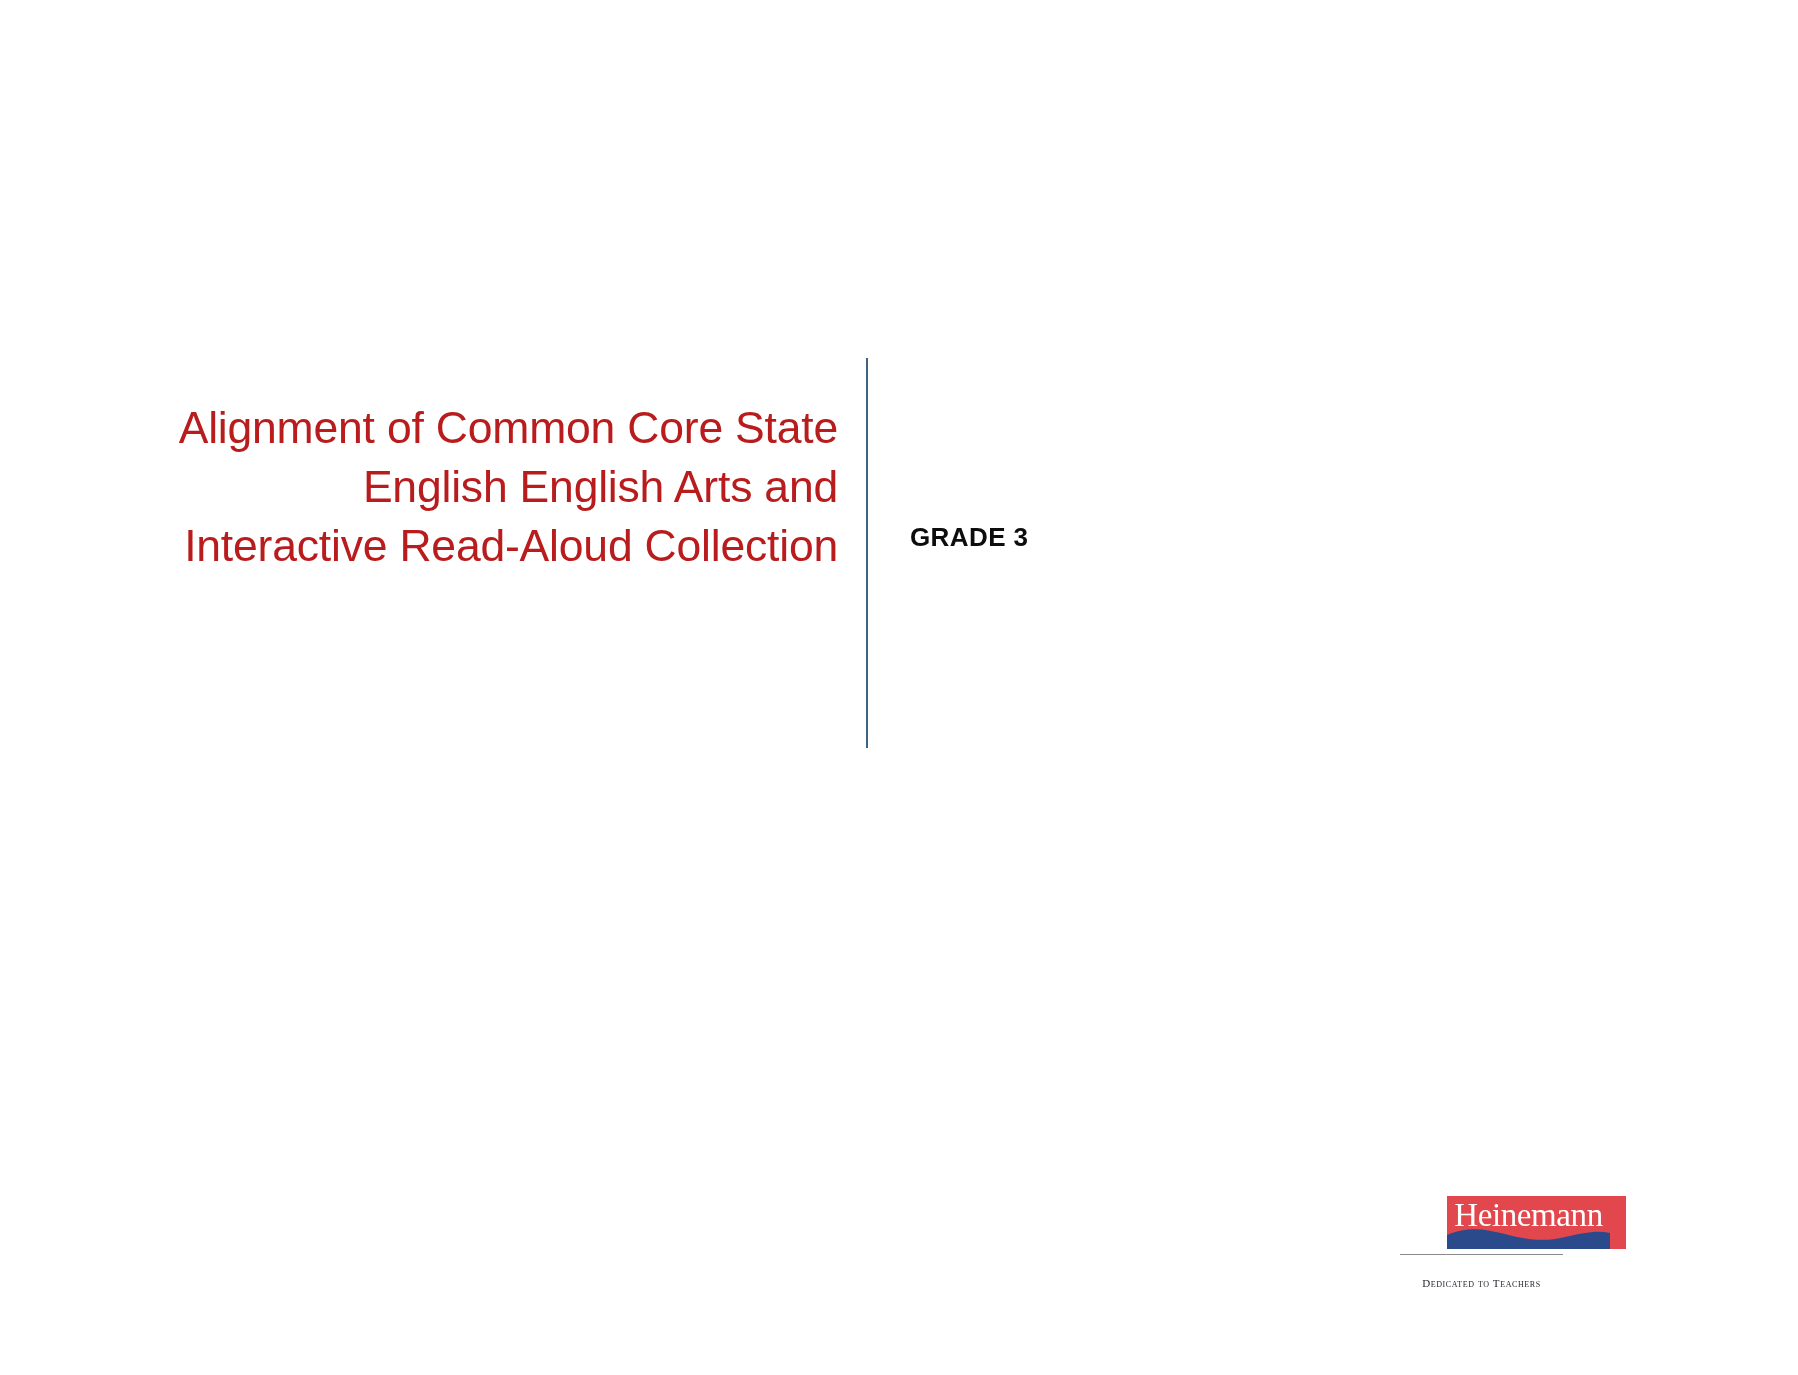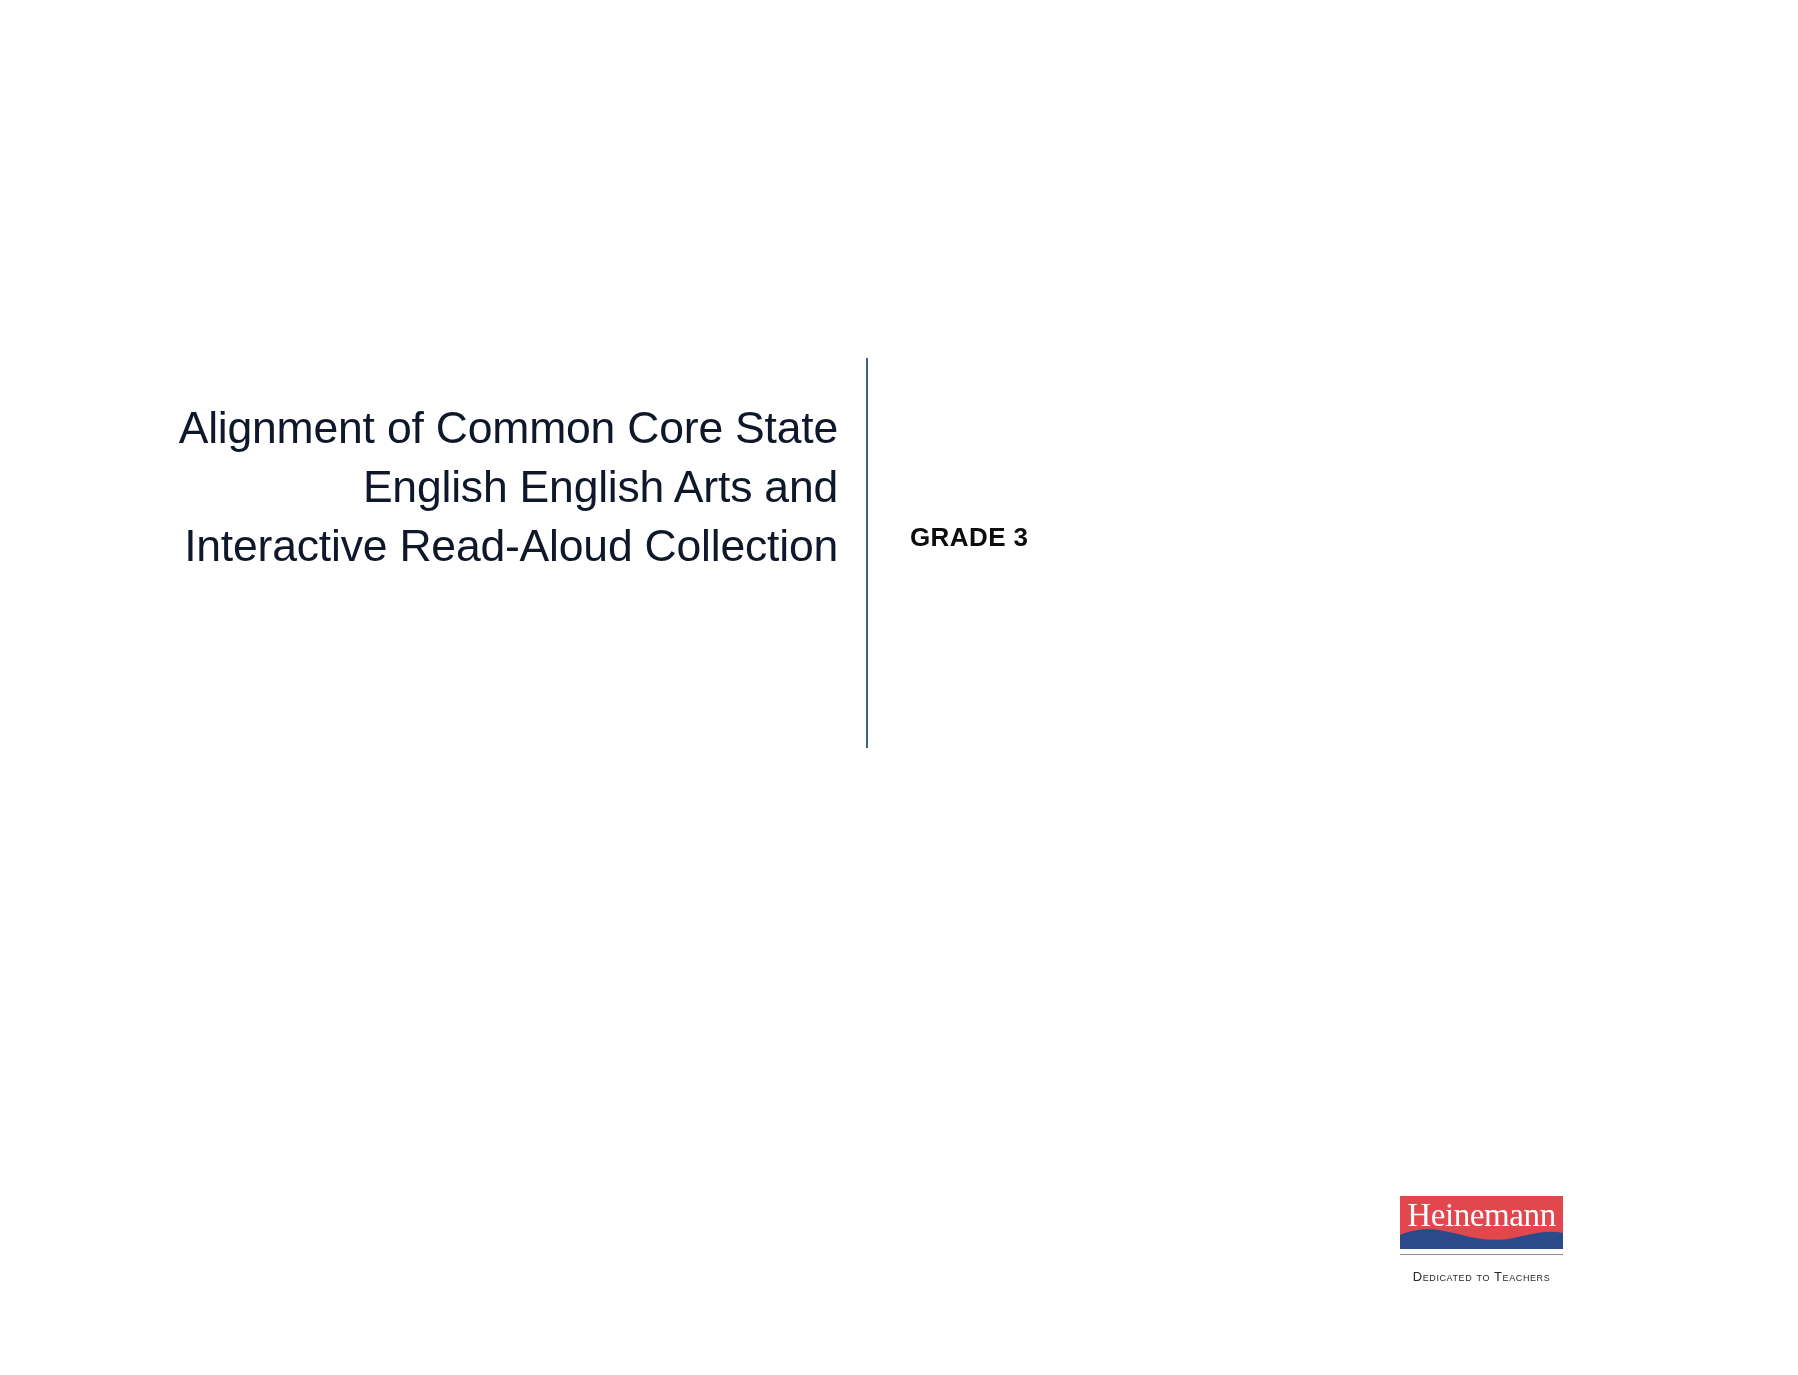--- a/index.html
+++ b/index.html
@@ -25,21 +25,21 @@
     width: 688px;
     text-align: right;
   }
 
   .title-line {
     display: block;
     font-family: "Liberation Sans", sans-serif;
     font-size: 44.5px;
     font-weight: 400;
     line-height: 59px;
-    color: #0f172a;
+    color: #b91c1c;
     letter-spacing: -0.2px;
     white-space: nowrap;
   }
 
   
   #divider {
     position: absolute;
     left: 866px;
     top: 358px;
     width: 2px;
@@ -63,24 +63,25 @@
   
   #logo {
     position: absolute;
     left: 1400px;
     top: 1196px;
     width: 163px;
   }
 
   #logo-mark {
     position: relative;
-    width: 163px;
+    width: 179px;
     height: 53px;
     background: #e2474e;
     overflow: hidden;
+    margin-left: 47px;
   }
 
   #logo-wordmark {
     position: absolute;
     left: 0;
     top: -1px;
     width: 163px;
     text-align: center;
     font-family: "Liberation Serif", serif;
     font-size: 33px;
@@ -102,28 +103,28 @@
   #logo-rule {
     width: 163px;
     height: 1px;
     background: #8a8a8a;
     margin-top: 5px;
   }
 
   #logo-tagline {
     width: 163px;
     text-align: center;
-    font-family: Liberation Sans, sans-serif;
-    font-size: 13px;
+    font-family: Liberation Serif, serif;
+    font-size: 11px;
     font-weight: 400;
     font-variant: small-caps;
     color: #24272e;
     letter-spacing: 0.6px;
     line-height: 19px;
-    margin-top: 12px;
+    margin-top: 19px;
   }
 </style>
 </head>
 <body>
 
 <div id="slide">
 
   <div id="title-block">
     <span class="title-line">Alignment of Common Core State</span>
     <span class="title-line">English English Arts and</span>

